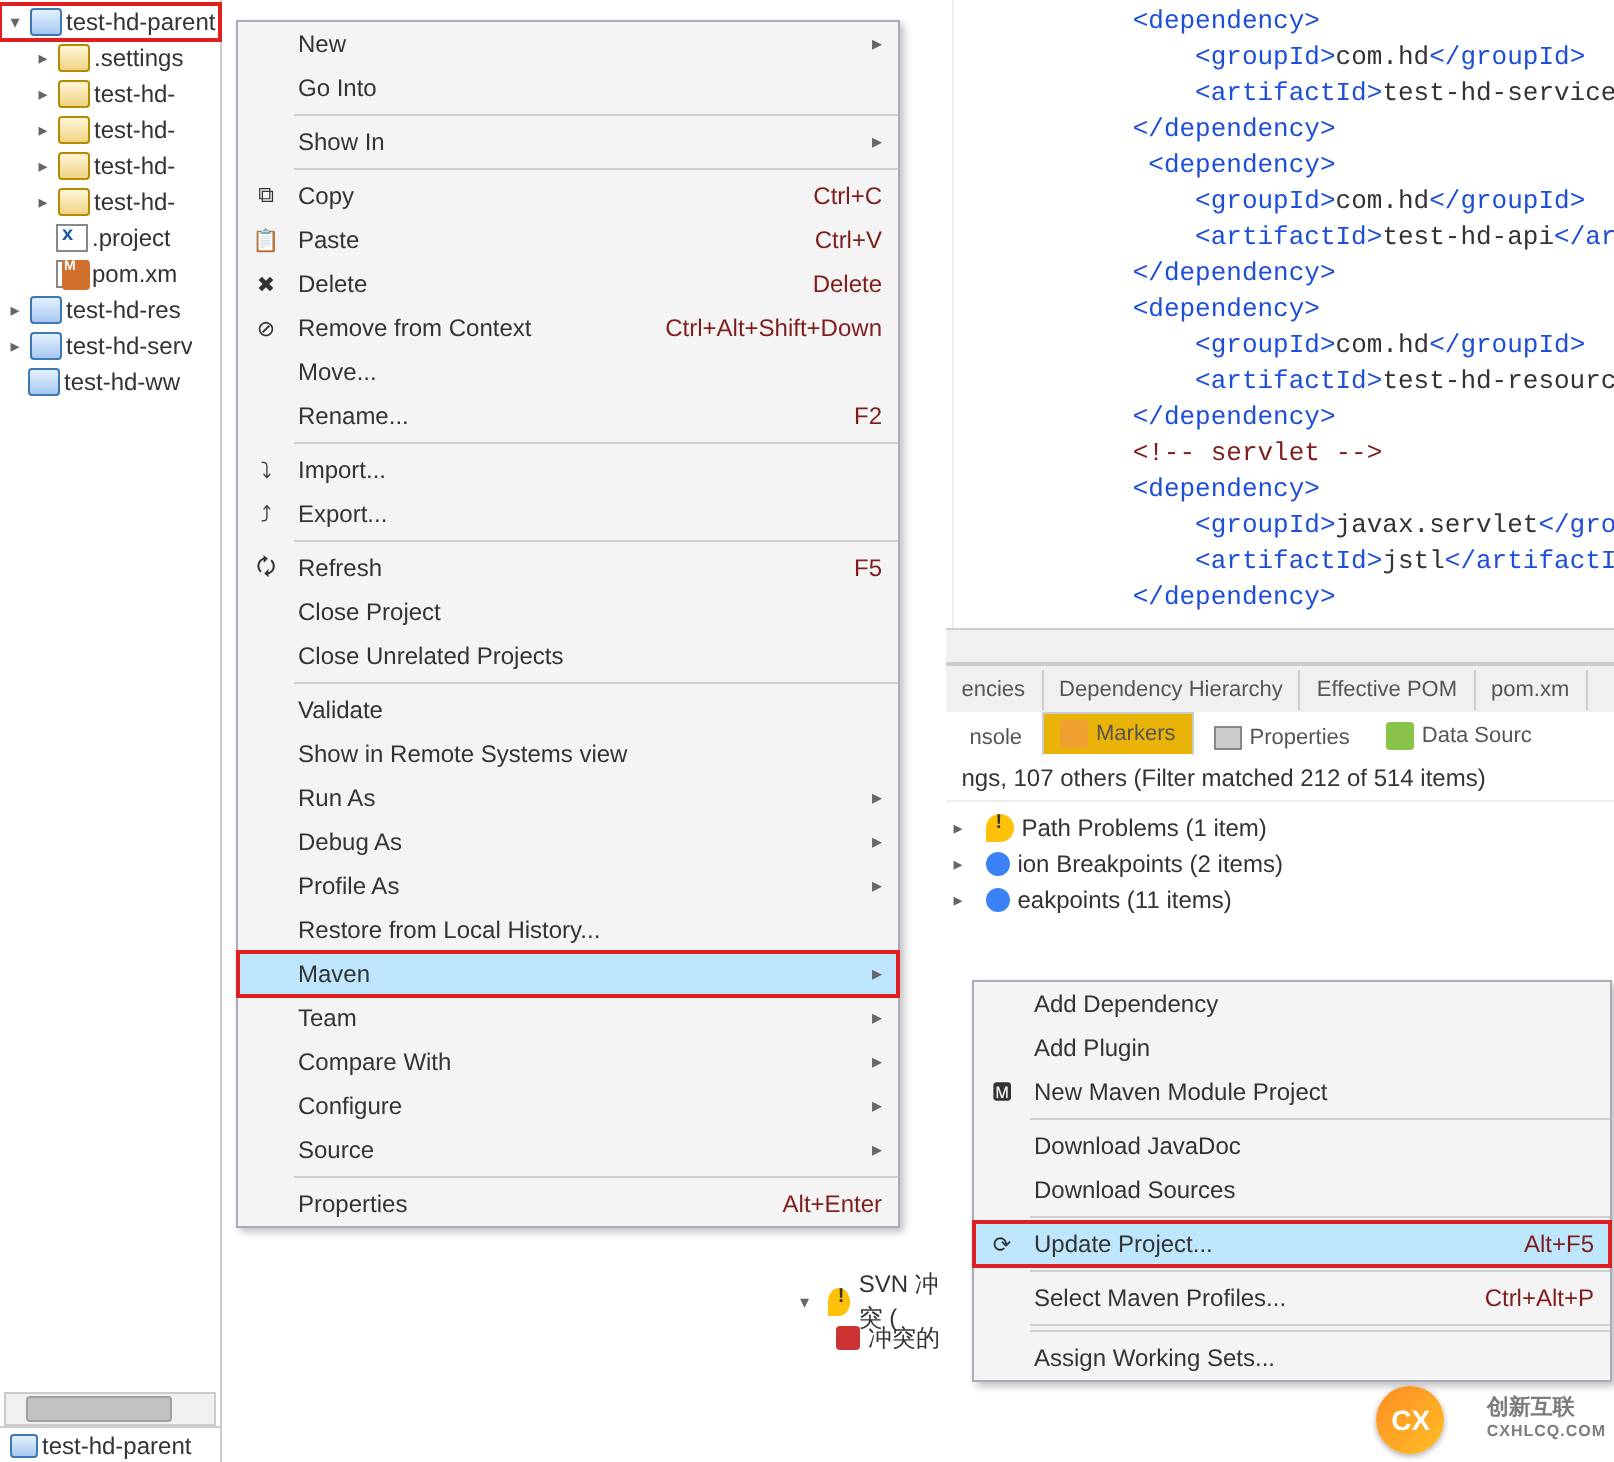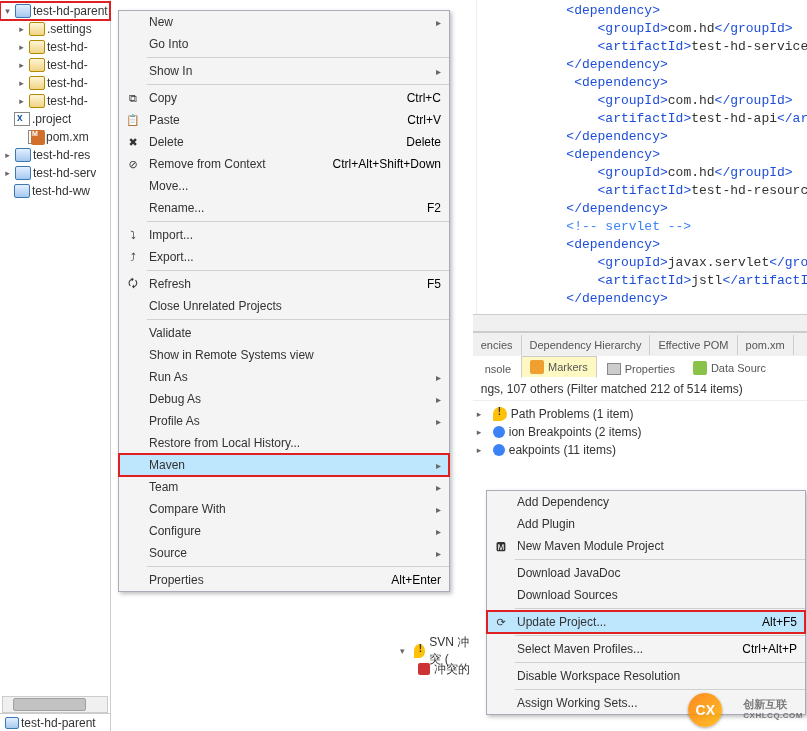--- a/index.html
+++ b/index.html
@@ -23,40 +23,40 @@
   .scroll-h { position:absolute; bottom:18px; left:2px; right:2px; height:17px; background:#f0f0f0; border:1px solid #ccc; display:flex; align-items:center;}
   .scroll-h .thumb{ background:#c2c2c2; border:1px solid #a0a0a0; height:13px; width:70%; margin-left:10px; border-radius:2px;}
   .breadcrumb-row { position:absolute; bottom:0; left:0; right:0; height:18px; border-top:1px solid #ccc; display:flex; align-items:center; padding:0 3px;}
 
   
   .ctx { position:absolute; top:10px; left:118px; width:332px; background:#f4f4f4; border:1px solid #aab; box-shadow:2px 2px 4px rgba(0,0,0,0.25); z-index:50;}
   .ctx-row { height:22px; display:flex; align-items:center; padding:0 8px 0 30px; position:relative; }
   .ctx-sep { height:1px; background:#d0d0d0; margin:2px 0 2px 28px; }
   .ctx-ic { position:absolute; left:6px; top:3px; width:16px; height:16px; display:flex; align-items:center; justify-content:center; font-size:11px;}
   .ctx-sub { margin-left:auto; font-size:10px; color:#666;}
-  .ctx-hot { color:#000000; margin-left:auto; }
+  .ctx-hot { color:#7f1d1d; margin-left:auto; }
   .ctx-highlight { background:#bee6fd !important; }
 
   
   .sub { position:absolute; top:490px; left:486px; width:320px; background:#f4f4f4; border:1px solid #aab; box-shadow:2px 2px 4px rgba(0,0,0,0.25); z-index:60;}
   .sub .ctx-row{ padding-left:30px;}
 
   
   .editor-wrap { flex:0 0 332px; border-bottom:1px solid #ccc; position:relative; overflow:hidden;}
   .gutter { position:absolute; left:0; top:0; width:50px; height:100%; background:#fff; border-right:1px solid #eee; }
   .code { font-family: Consolas, "Courier New", monospace; font-size:13px; line-height:18px; padding:2px 0 0 0; white-space:pre; color:#333;}
-  .tag{ color:#1d4ed8;} .cmt{ color:#3b82f6;}
+  .tag{ color:#1d4ed8;} .cmt{ color:#7f1d1d;}
   .editor-scroll-h{position:absolute;left:0;right:0;bottom:0;height:17px;background:#f0f0f0;border-top:1px solid #ccc;}
   .editor-tabs { height:24px; background:#f0f0f0; border-top:1px solid #ccc; display:flex; align-items:center; gap:0; font-size:11px; overflow:hidden;}
   .et-tab { padding:4px 8px; border-right:1px solid #ccc; color:#555; white-space:nowrap;}
 
   .bottom-panel { flex:1; display:flex; flex-direction:column; }
   .view-tabs { height:22px; display:flex; align-items:flex-end; gap:2px; padding:0 4px; }
   .vt { padding:3px 8px; font-size:11px; color:#555; display:flex; align-items:center; gap:4px;}
-  .vt.active{ background:#fef9c3; border:1px solid #ccc; border-bottom:1px solid #fff;align-items:center; }
+  .vt.active{ background:#eab308; border:1px solid #ccc; border-bottom:1px solid #fff;align-items:center; }
   .filter-row { padding:4px 8px; color:#333; border-bottom:1px solid #eee;}
   .problems { padding:4px 0;}
   .prow { height:18px; display:flex; align-items:center; padding:0 8px 0 4px; gap:4px;}
   .prow .exp{ width:12px; font-size:9px; color:#666;}
   .warn-ic{ width:14px; height:14px; background:#ffc107; border-radius:50% 50% 50% 0; position:relative;}
   .warn-ic::after{content:'!';position:absolute;left:5px;top:-1px;font-size:10px;color:#333;font-weight:bold;}
   .bp-ic{ width:12px; height:12px; background:#3b82f6; border-radius:50%;}
 
   
   .wm { position:absolute; right:4px; bottom:4px; z-index:100; opacity:0.85; display:flex; align-items:center; gap:21px;}
@@ -93,21 +93,21 @@
       <div class="tree-row" style="padding-left:14px;">
           <span class="expander">▸</span>
           <span class="folder-icon folder-closed"></span>
           <span class="tree-label">test-hd-</span>
         </div>
       <div class="tree-row" style="padding-left:14px;">
           <span class="expander">▸</span>
           <span class="folder-icon folder-closed"></span>
           <span class="tree-label">test-hd-</span>
         </div>
-      <div class="tree-row" style="padding-left:12px;">
+      <div class="tree-row" style="padding-left:26px;">
           <span class="folder-icon xml-file"></span>
           <span class="tree-label">.project</span>
         </div>
       <div class="tree-row" style="padding-left:26px;">
           <span class="folder-icon xml-file m-badge" style="position:relative"></span>
           <span class="tree-label">pom.xm</span>
         </div>
       <div class="tree-row" style="padding-left:0;">
           <span class="expander">▸</span>
           <span class="folder-icon proj-icon"></span>
@@ -251,20 +251,23 @@
         <span class="ctx-ic">⤴</span>
         <span>Export...</span>
       </div>
       <div class="ctx-sep"></div>
       <div class="ctx-row">
         <span class="ctx-ic">🗘</span>
         <span>Refresh</span>
         <span class="ctx-hot">F5</span>
       </div>
       <div class="ctx-row">
+        <span>Close Project</span>
+      </div>
+      <div class="ctx-row">
         <span>Close Unrelated Projects</span>
       </div>
       <div class="ctx-sep"></div>
       <div class="ctx-row">
         <span>Validate</span>
       </div>
       <div class="ctx-row">
         <span>Show in Remote Systems view</span>
       </div>
       <div class="ctx-row">
@@ -332,23 +335,20 @@
         <span class="ctx-ic">⟳</span>
         <span>Update Project...</span>
         <span class="ctx-hot">Alt+F5</span>
       </div>
       <div class="ctx-sep"></div>
       <div class="ctx-row">
         <span>Select Maven Profiles...</span>
         <span class="ctx-hot">Ctrl+Alt+P</span>
       </div>
       <div class="ctx-sep"></div>
-      <div class="ctx-row">
-        <span>Disable Workspace Resolution</span>
-      </div>
       <div class="ctx-sep"></div>
       <div class="ctx-row">
         <span>Assign Working Sets...</span>
       </div>
     </div>
 
   <div style="position:absolute; left:396px; top:642px; z-index:40;">
     <div class="prow" style="width:90px;">
         <span class="exp">▾</span>
         <span class="warn-ic"></span>

